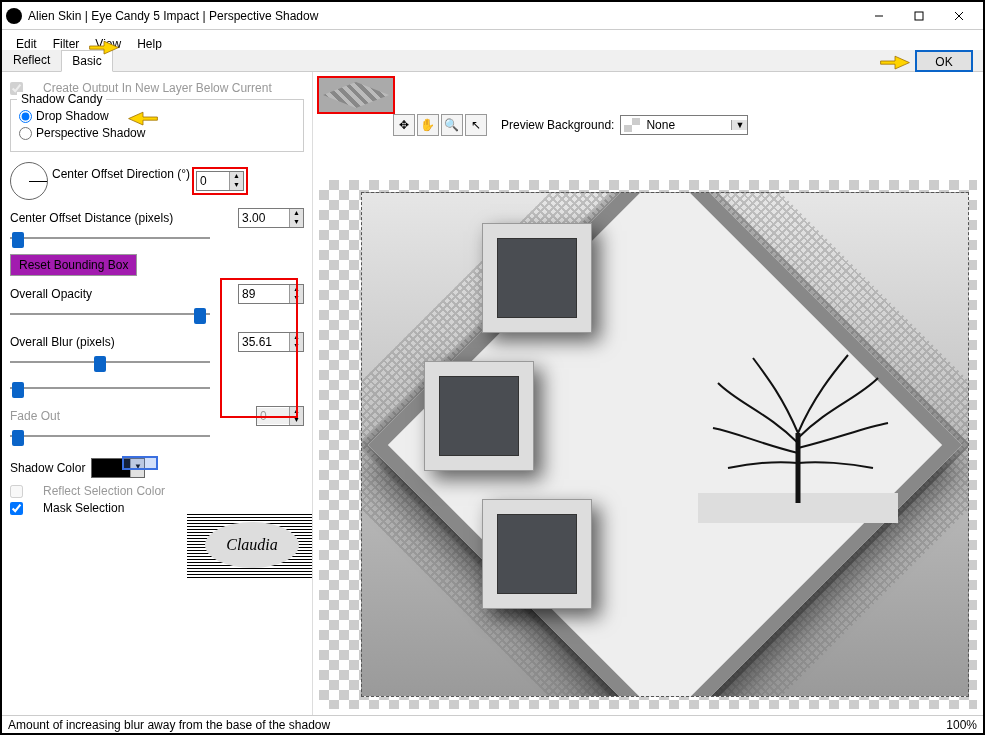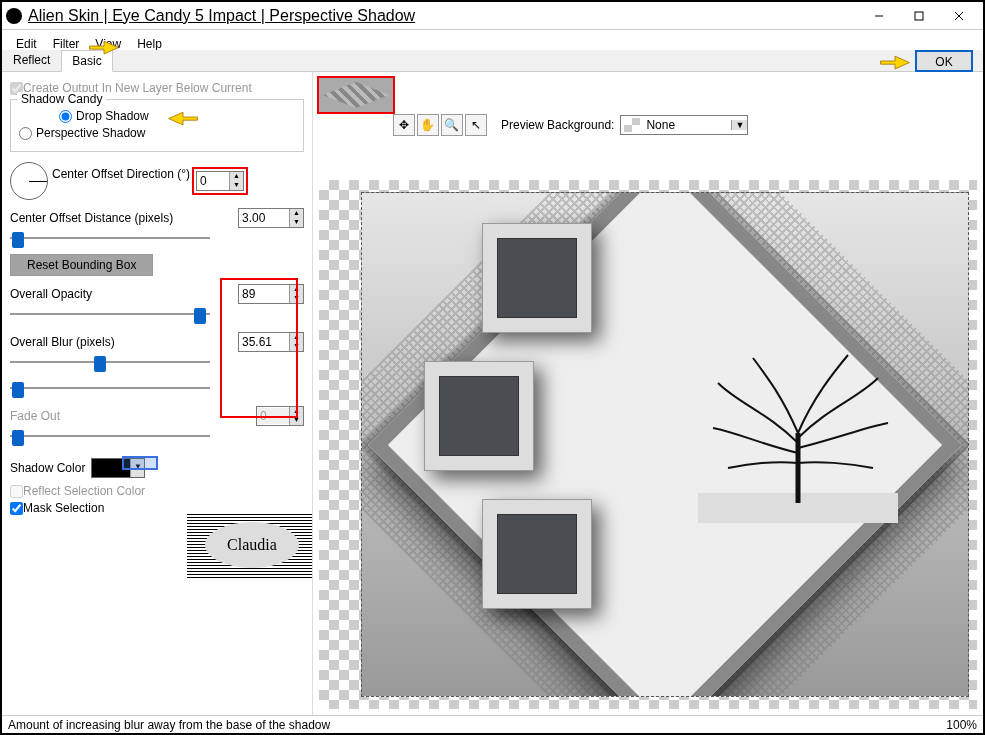--- a/index.html
+++ b/index.html
@@ -1,42 +1,42 @@
 <!DOCTYPE html>
 <html><head>
 <meta charset="utf-8">
 <style>
 * { box-sizing: border-box; margin: 0; padding: 0; font-family: "Segoe UI", Tahoma, sans-serif; font-size: 12px; }
 body { background: #fff; width: 985px; height: 735px; border: 2px solid #000; position: relative; overflow: hidden; }
 
 
 .titlebar { height: 28px; border-bottom: 1px solid #ccc; display: flex; align-items: center; padding: 0 4px; }
 .titlebar .appicon { width: 16px; height: 16px; background: #000; border-radius: 50%; margin-right: 6px; }
-.titlebar .title { flex: 1; font-size: 16px; text-decoration: underline; }
+.titlebar .title { flex: 1; font-size: 12px; }
 .titlebar .winbtn { width: 40px; height: 24px; display: flex; align-items: center; justify-content: center; cursor: pointer; }
 
 
 .menubar { height: 20px; display: flex; align-items: center; padding: 0 6px; position: relative; }
 .menubar .menuitem { padding: 2px 8px; cursor: pointer; margin-top: 8px; }
 
 
 .pointer-hand { position: absolute; width: 32px; height: 20px; pointer-events: none; z-index: 50; }
 .pointer-hand svg { width: 100%; height: 100%; }
 
 
 .tabsrow { height: 22px; display: flex; align-items: flex-end; background: #f0f0f0; border-bottom: 1px solid #ccc; position: relative; }
 .tabsrow .tab { padding: 3px 10px; cursor: pointer; border: 1px solid transparent; }
 .tabsrow .tab.active { background: #fff; border: 1px solid #ccc; border-bottom: 1px solid #fff; position: relative; top: 1px; }
 
 
 .mainbody { display: flex; height: calc(100% - 28px - 20px - 22px - 18px); }
 
 
 .leftpanel { width: 310px; padding: 6px 8px; position: relative; }
-.chk-row { display: flex; align-items: center; gap: 0; margin: 3px 0; }
+.chk-row { display: flex; align-items: center; gap: 20px; margin: 3px 0; }
 .chk-row input[type=checkbox] { width: 13px; height: 13px; }
 .chk-row label.disabled { color: #999; }
 .groupbox { border: 1px solid #ccc; padding: 6px 8px 8px 8px; margin-top: 4px; position: relative; }
 .groupbox .grouplabel { position: absolute; top: -8px; left: 6px; background: #fff; padding: 0 4px; }
 .radio-row { display: flex; align-items: center; gap: 4px; margin: 3px 0; }
 
 .dial-row { display: flex; align-items: center; margin-top: 10px; gap: 4px; }
 .dial { width: 38px; height: 38px; border: 1px solid #666; border-radius: 50%; position: relative; flex-shrink: 0; }
 .dial::after { content: ""; position: absolute; left: 50%; top: 50%; width: 18px; height: 1px; background: #000; transform-origin: left center; }
 .dial-fields { display: flex; flex-direction: row; gap: 2px; }
@@ -51,33 +51,33 @@
 .param-row { margin-top: 8px; }
 .param-row .plabel { font-size: 12px; }
 .param-row .plabel.disabled { color: #999; }
 .param-row-top { display: flex; justify-content: space-between; align-items: center; }
 .slider { width: 200px; height: 18px; position: relative; margin-top: 2px; }
 .slider .track { position: absolute; left: 0; right: 0; top: 7px; height: 2px; background: #999; }
 .slider .thumb { position: absolute; top: 2px; width: 12px; height: 16px; background: #0a64c8; border-radius: 2px; cursor: pointer; }
 
 .red-tall-box { position: absolute; border: 2px solid #e00; left: 218px; top: 206px; width: 78px; height: 140px; pointer-events: none; }
 
-.reset-btn { display: inline-block; padding: 3px 16px; border: 1px solid #999; background: #a3a3a3; cursor: pointer; margin-top: 6px; }
+.reset-btn { display: inline-block; padding: 3px 8px; border: 1px solid #999; background: #a21caf; cursor: pointer; margin-top: 6px; }
 
 .color-row { display: flex; align-items: center; gap: 6px; margin-top: 12px; }
 .color-swatch-wrap { display: flex; align-items: center; border: 1px solid #666; cursor: pointer; }
 .color-swatch { width: 38px; height: 18px; display: inline-block; }
 .color-dd { width: 14px; height: 18px; background: #e1e1e1; border-left: 1px solid #999; text-align: center; font-size: 8px; line-height: 16px; }
 
 .blue-highlight { position: absolute; border: 2px solid #3a6fe0; background: rgba(80,130,230,.25); pointer-events: none; }
 
 
 .watermark { position: absolute; left: 185px; top: 442px; width: 130px; height: 64px; }
 .watermark .lines { position: absolute; inset: 0; background: repeating-linear-gradient(#000 0 1px, transparent 1px 3px); }
-.watermark .oval { position: absolute; left: 18px; top: 8px; width: 94px; height: 46px; background: #ddd; border-radius: 50%; display: flex; align-items: center; justify-content: center; font-family: cursive; font-size: 16px; }
+.watermark .oval { position: absolute; left: 18px; top: 8px; width: 94px; height: 46px; background: #ddd; border-radius: 50%; display: flex; align-items: center; justify-content: center; font-family: cursive; font-size: 16px; font-style: italic; }
 
 
 .rightpanel { flex: 1; position: relative; background: #fff; border-left: 1px solid #ddd; }
 .thumb-area { position: absolute; left: 4px; top: 4px; }
 .thumb-img { width: 78px; height: 38px; border: 2px solid #e00; background: #aaa; position: relative; overflow: hidden; }
 .thumb-img::before { content:""; position:absolute; inset:4px; background: repeating-linear-gradient(45deg,#888 0 4px,#bbb 4px 8px); clip-path: polygon(50% 0,100% 50%,50% 100%,0 50%); }
 
 .toolbar { position: absolute; left: 80px; top: 42px; display: flex; align-items: center; gap: 2px; }
 .tool-btn { width: 22px; height: 22px; border: 1px solid #999; background: #f4f4f4; display: flex; align-items: center; justify-content: center; cursor: pointer; font-size: 12px; }
 .toolbar .lbl { margin-left: 12px; margin-right: 4px; }
@@ -163,21 +163,21 @@
 <div class="mainbody">
 
   <div class="leftpanel">
     <div class="chk-row">
       <input type="checkbox" checked="" disabled="" style="">
       <label class="disabled">Create Output In New Layer Below Current</label>
     </div>
 
     <div class="groupbox">
       <div class="grouplabel">Shadow Candy</div>
-      <div class="radio-row" style="position:relative;margin-left:40px;">
+      <div class="radio-row" style="position:relative;">
         <input type="radio" name="sm" checked="" style="">
         <label>Drop Shadow</label>
         <div class="pointer-hand" style="position:absolute; left:108px; top:-2px;">
           <svg viewBox="0 0 40 24">
               <path d="M38 12 L20 12 L20 6 L2 14 L20 22 L20 16 L38 16 Z" fill="#ffd400" stroke="#a07000"></path>
             </svg>
         </div>
       </div>
       <div class="radio-row">
         <input type="radio" name="sm" style="">

